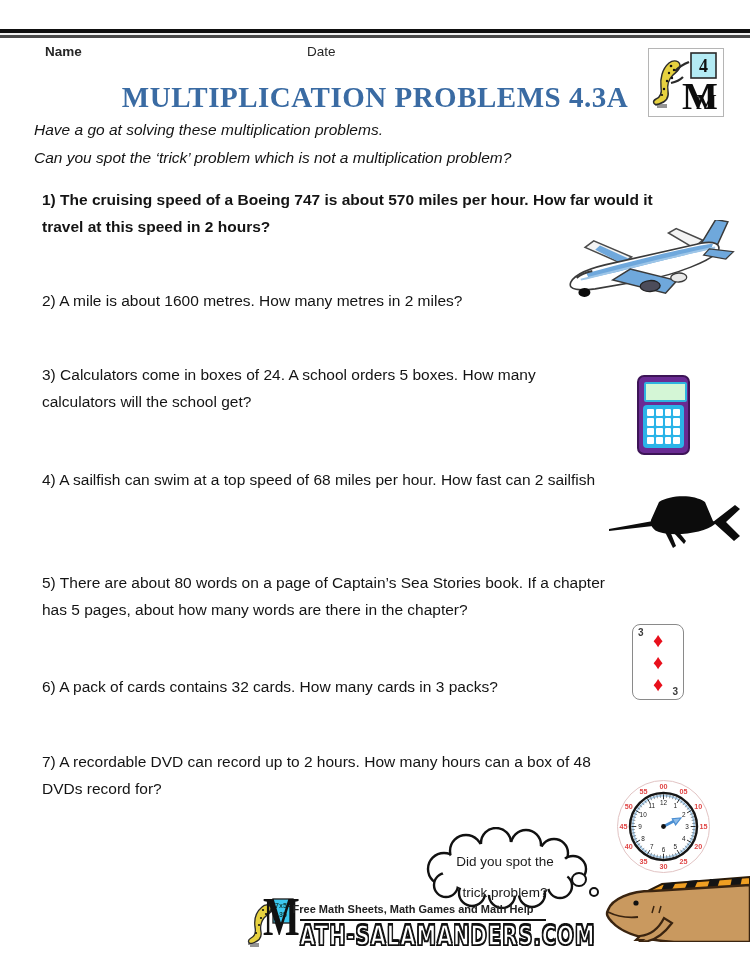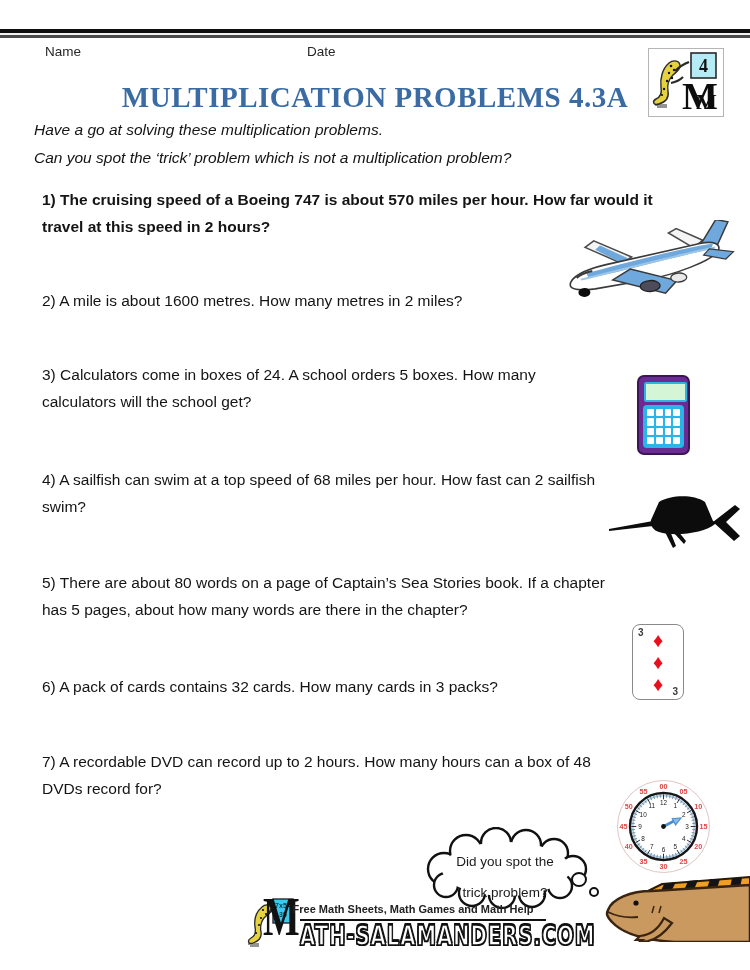--- a/index.html
+++ b/index.html
@@ -2,21 +2,21 @@
 <html><head>
 <meta charset="utf-8">
 <style>
   html,body{margin:0;padding:0;background:#fff;}
   .page{position:relative;width:750px;height:970px;background:#ffffff;overflow:hidden;
         font-family:"Liberation Sans",sans-serif;color:#1c1c1c;}
 
   .top-rule{position:absolute;top:29px;left:0;width:750px;height:4px;background:#0f0f0f;
             border-bottom:2px solid #f2f2f2;box-shadow:0 3px 0 #4a4a4a;}
   .meta-label{position:absolute;font-size:13.5px;color:#262626;}
-  .name-label{top:44px;left:45px;}
+  .name-label{top:44px;left:45px;font-weight:bold;}
   .date-label{top:44px;left:307px;}
 
   .logo-box{position:absolute;left:648px;top:48px;width:74px;height:67px;
             border:1px solid #b5b5b5;background:#fff;}
 
   .title{position:absolute;top:81px;left:0;width:750px;text-align:center;
          font-family:"Liberation Serif","DejaVu Serif",serif;font-weight:600;
          font-size:29px;letter-spacing:0.5px;color:#3a6ba3;margin:0;}
 
   .instructions{position:absolute;top:116px;left:34px;font-style:italic;
@@ -180,21 +180,20 @@
         <i></i>
       <i></i>
         <i></i>
         <i></i>
         <i></i>
     </div>
   </div>
 
   <div class="problem p4">
     <div class="line">4) A sailfish can swim at a top speed of 68 miles per hour. How fast can 2 sailfish</div>
-    <div class="line">swim?</div>
   </div>
 
   <svg class="sailfish" viewBox="0 0 142 58">
     <g fill="#0c0c0c">
       <polygon points="2,37 46,29 46,34 2,39"></polygon>
       <path d="M44,28 L52,10 C64,3 86,2 98,10 L106,29 C108,30 109,31 108,32 C98,41 68,45 52,40 C46,38 43,33 44,28 Z"></path>
       <path d="M106,30 L128,13 L133,17 L119,30 L133,44 L127,49 Z"></path>
       <polygon points="58,40 66,56 69,54 63,39"></polygon>
       <polygon points="66,40 77,52 79,49 71,39"></polygon>
     </g>

